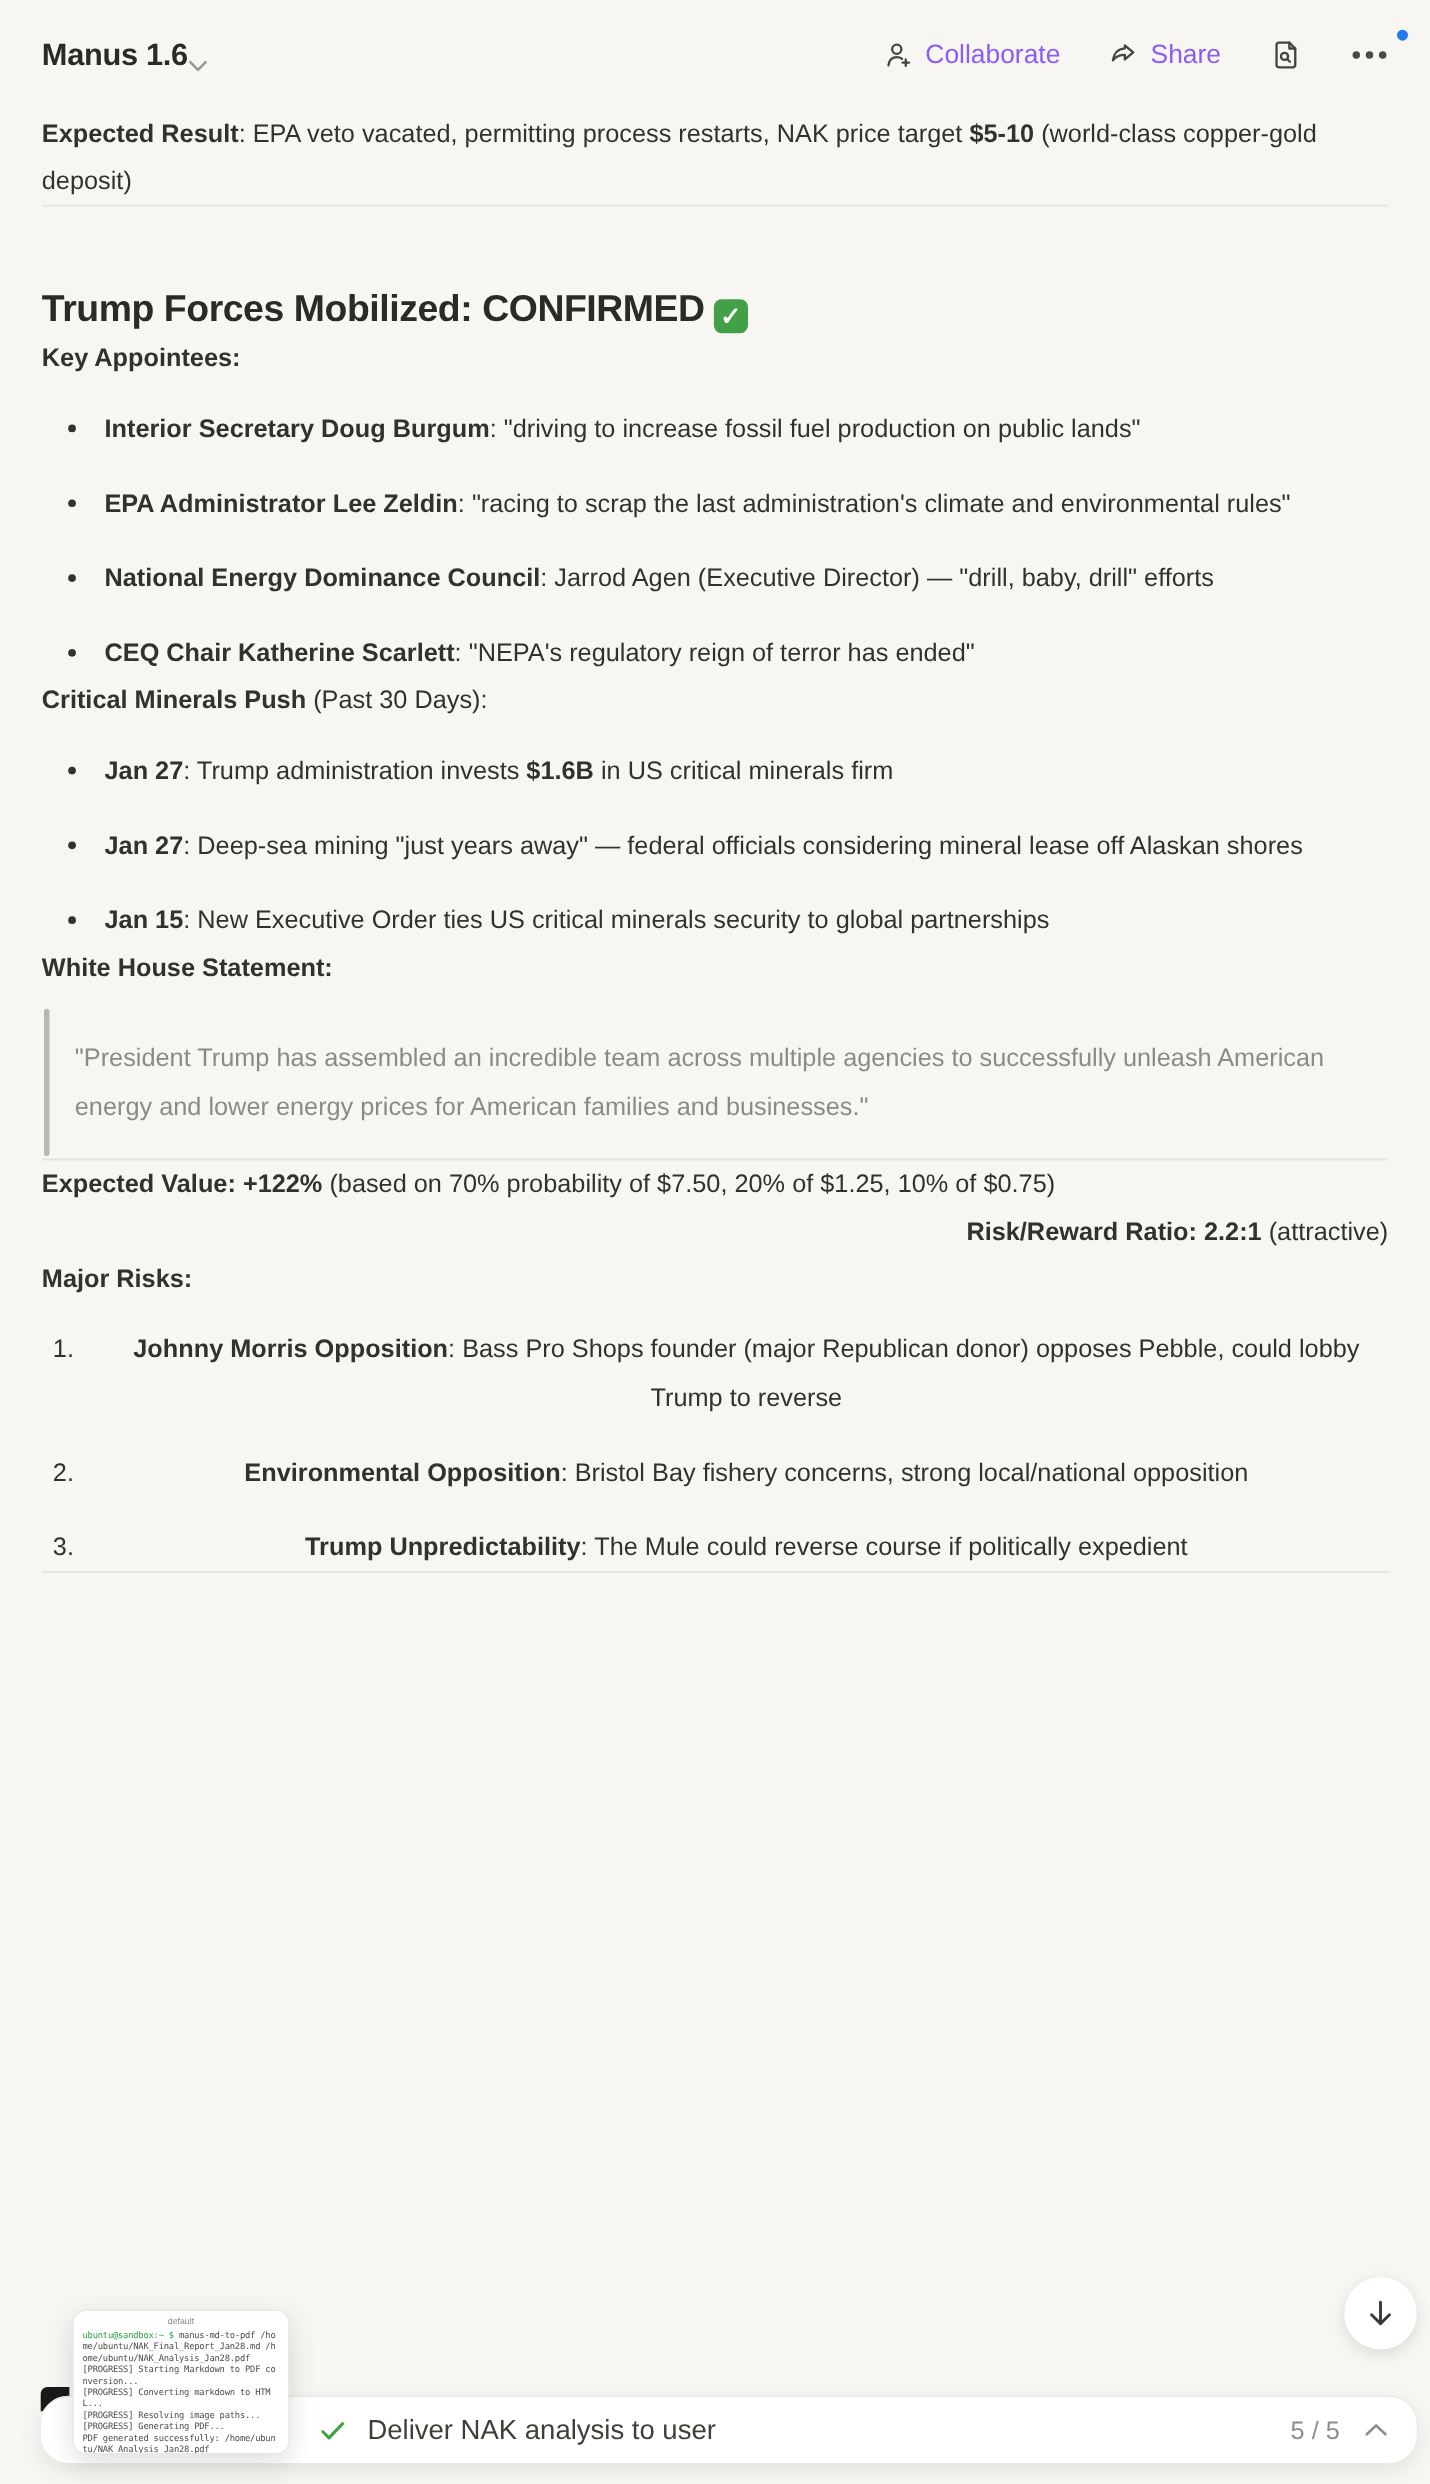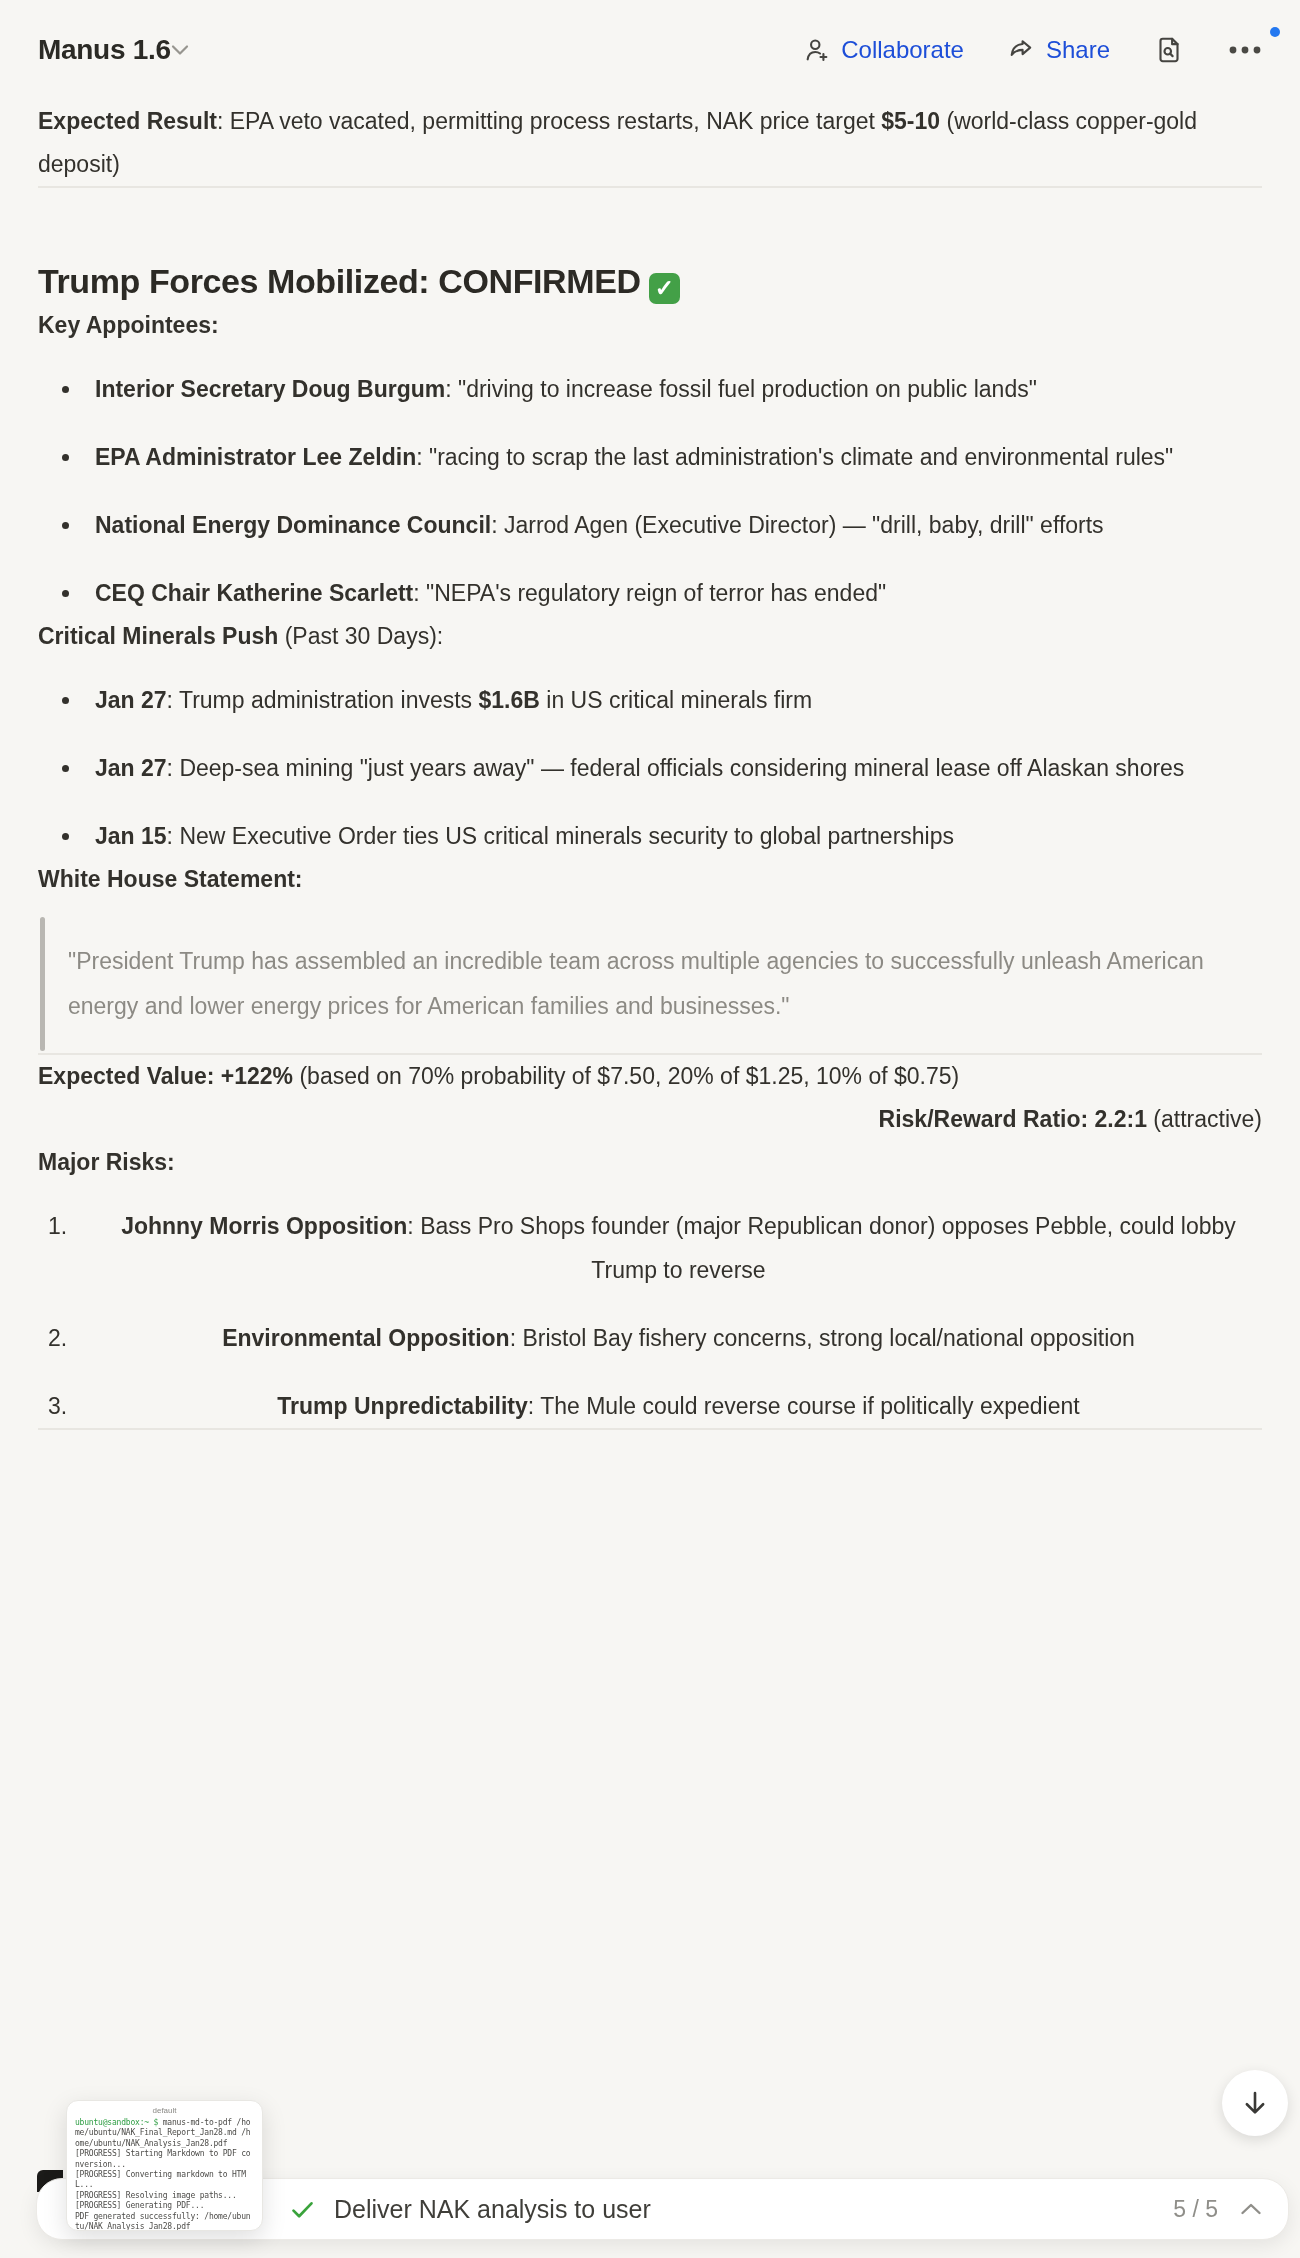--- a/index.html
+++ b/index.html
@@ -8,24 +8,24 @@
     background:#f7f6f3;
     font-family:"Liberation Sans", sans-serif;
     color:#33312c;
   }
   .b{font-weight:700;}
   
   .header{
     height:100px;display:flex;align-items:center;justify-content:space-between;
     padding:0 38px;box-sizing:border-box;position:relative;
   }
-  .title-wrap{display:flex;align-items:center;cursor:pointer;}
+  .title-wrap{display:flex;align-items:flex-end;cursor:pointer;}
   .app-title{font-size:28px;font-weight:700;color:#2b2a25;letter-spacing:-0.3px;}
   .hdr-actions{display:flex;align-items:center;gap:44px;}
-  .hdr-btn{display:flex;align-items:center;gap:10px;font-size:24px;color:#1d4ed8;font-weight:500;cursor:pointer;background:none;border:none;padding:0;font-family:inherit;}
+  .hdr-btn{display:flex;align-items:center;gap:10px;font-size:24px;color:#8b5cf6;font-weight:500;cursor:pointer;background:none;border:none;padding:0;font-family:inherit;}
   .icon-btn{background:none;border:none;padding:0;cursor:pointer;display:flex;align-items:center;}
   .notif-dot{position:absolute;width:10px;height:10px;border-radius:50%;right:20px;top:27px;}
   
   .doc{padding:0 38px;font-size:23px;line-height:43px;}
   .doc p{margin:0;}
   .doc .hr{border:none;border-top:2px solid #e8e6e1;height:0;margin:0;}
   .hr1{margin-top:14px;}
   .h2{font-size:34px;line-height:46px;font-weight:700;color:#2c2a25;letter-spacing:-0.4px;margin:0;}
   .h2-1{margin-top:70px;}
   .label{margin-top:30px;}

